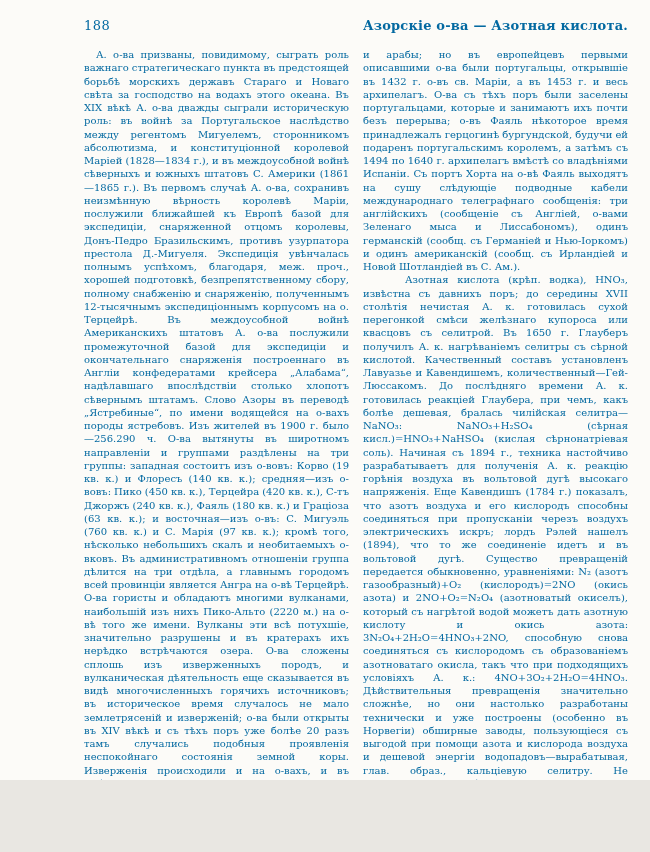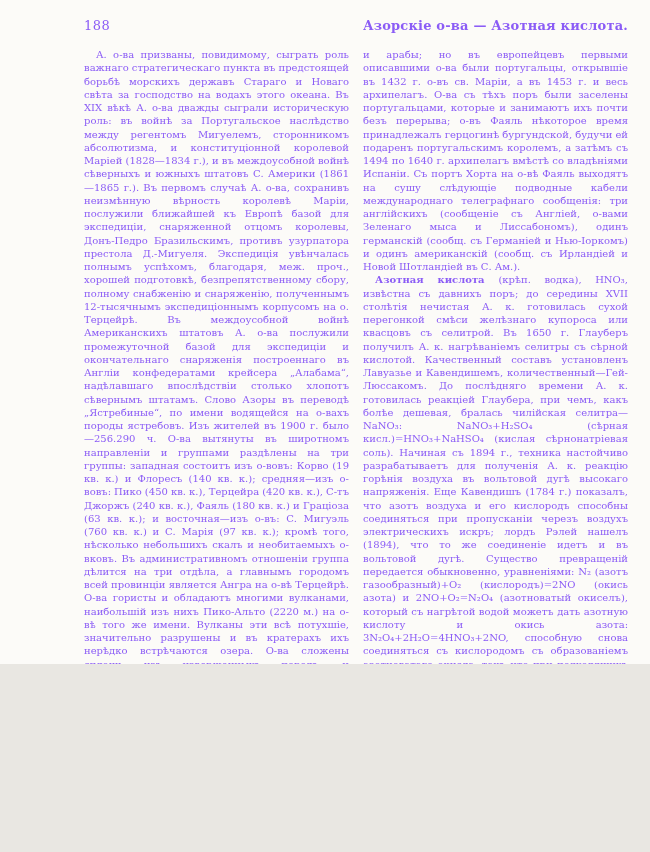--- a/index.html
+++ b/index.html
@@ -3,27 +3,27 @@
 <meta charset="utf-8">
 <style>
   html, body {
     margin: 0;
     padding: 0;
     background: #e9e7e2;
   }
   .page {
     position: relative;
     width: 650px;
-    height: 664px;
+    height: 780px;
     box-sizing: border-box;
     background: #fcfbf8;
     padding: 16px 22px 10px 84px;
     overflow: hidden;
     font-family: "DejaVu Serif", "Liberation Serif", serif;
-    color: #8b5cf6;
+    color: #0369a1;
   }
   .header {
     position: relative;
     height: 24px;
     margin-bottom: 8px;
   }
   .page-num {
     position: absolute;
     left: 0;
     top: 2px;
@@ -53,21 +53,22 @@
     word-spacing: -0.2px;
     letter-spacing: 0px;
   }
   .para {
     margin: 0;
   }
   .para.indent {
     text-indent: 12px;
   }
   .entry-title {
-    font-weight: bold;
+    font-weight: normal;
+    margin-left: 30px;
   }
   .ink-blot {
     position: absolute;
     left: 392px;
     top: 816px;
     width: 11px;
     height: 6px;
     background: #2a2620;
     border-radius: 60% 40% 55% 45%;
     transform: rotate(-12deg);

